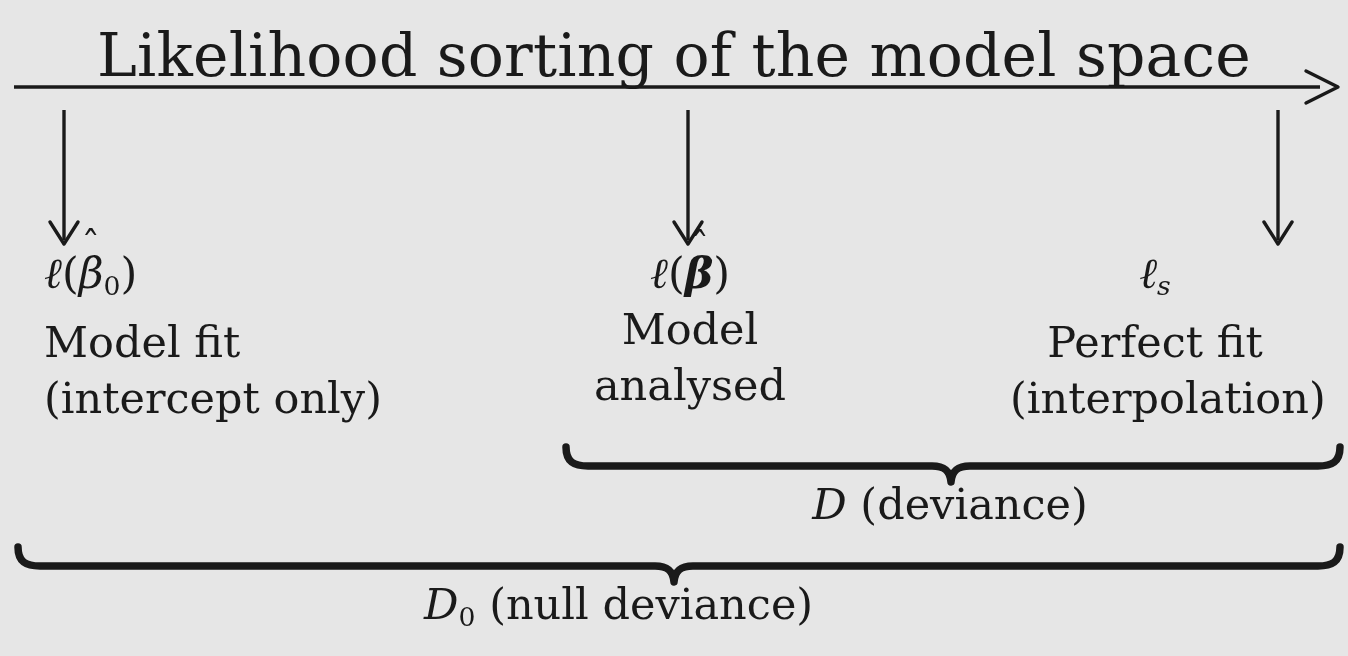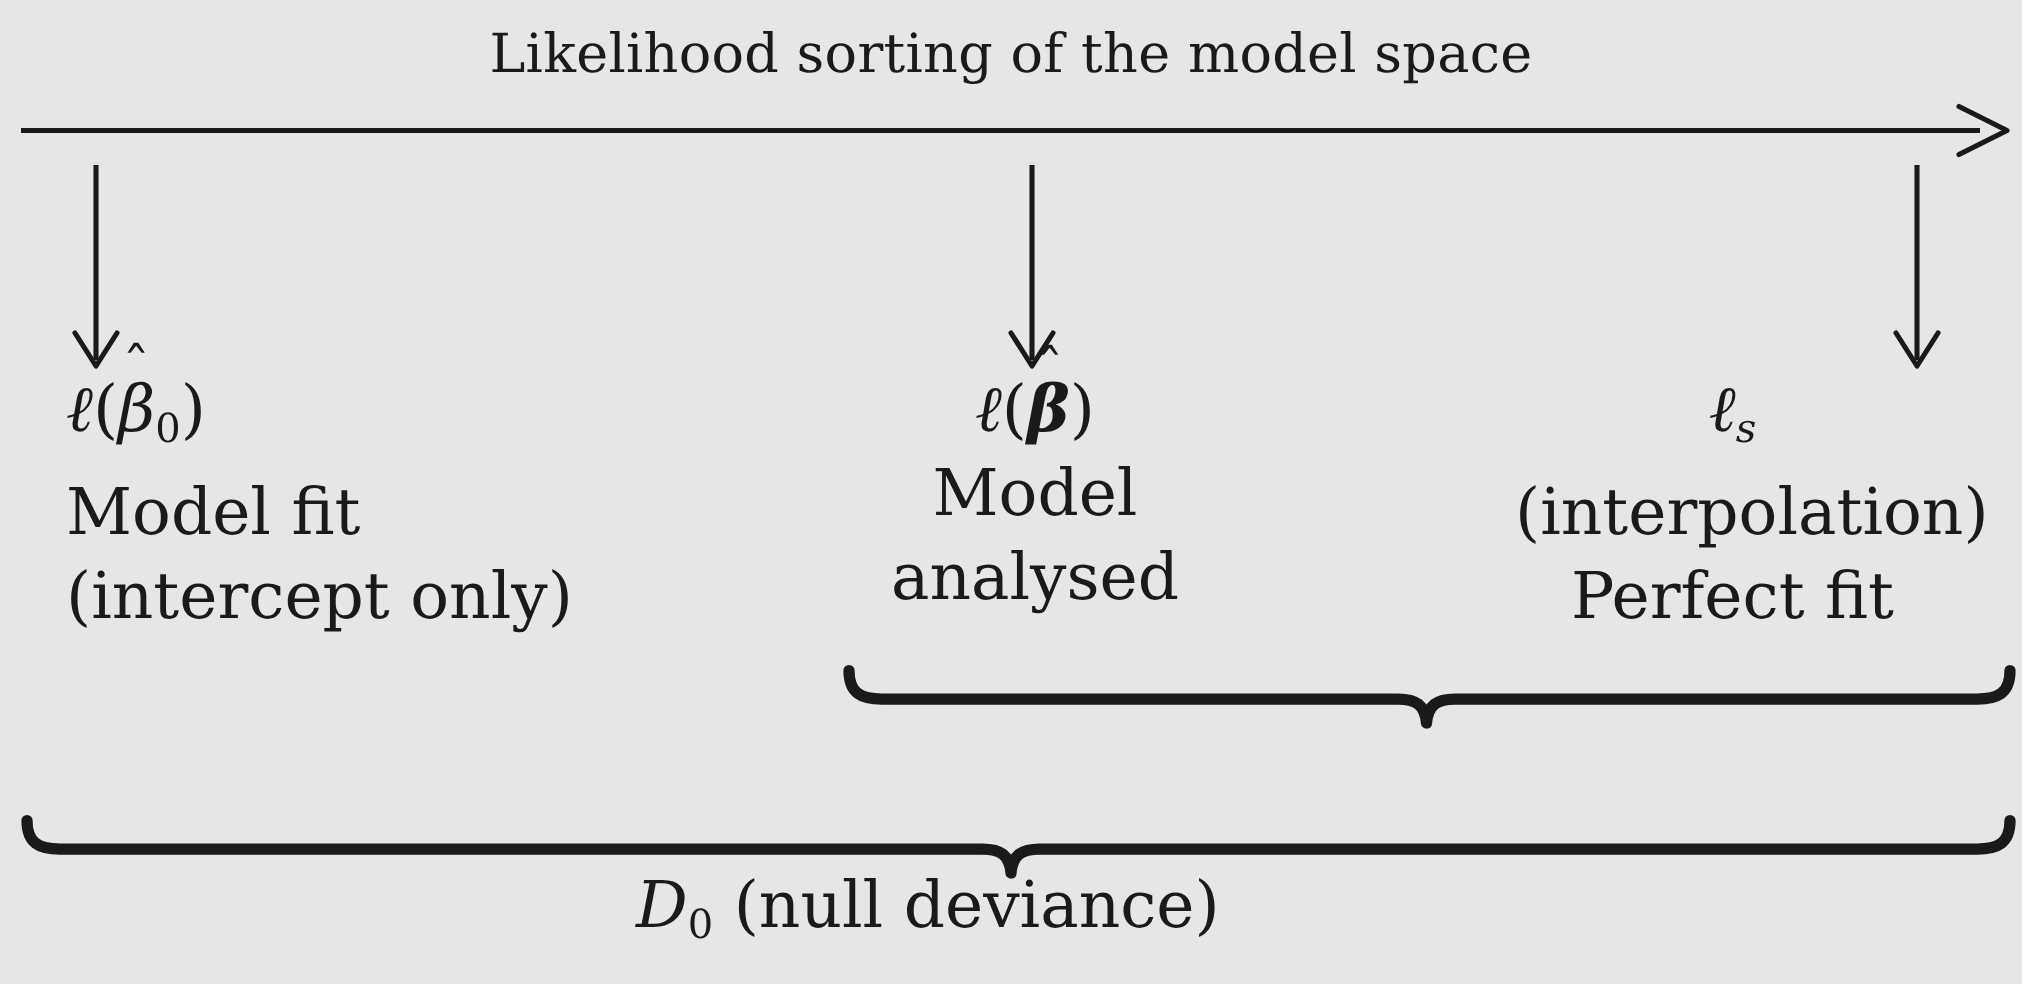--- a/index.html
+++ b/index.html
@@ -18,24 +18,24 @@
     position: relative;
     width: 1348px;
     height: 656px;
     background: #e6e6e6;
   }
 
   
   .title {
     position: absolute;
     left: 0;
-    top: 6px;
+    top: 24px;
     width: 1348px;
     text-align: center;
-    font-size: 36px;
+    font-size: 60px;
     line-height: 62px;
     letter-spacing: 0.2px;
     font-family: "DejaVu Serif", "Liberation Serif", serif;
     white-space: nowrap;
   }
 
   
   #vector {
     position: absolute;
     left: 0;
@@ -175,22 +175,25 @@
       <span class="ell">ℓ</span><span>(</span><span class="hat bold"><span class="acc">ˆ</span><span class="base mb">β</span></span><span>)</span>
     </div>
     <div class="txt">Model</div>
     <div class="txt">analysed</div>
   </div>
 
   <div class="cluster cluster-right">
     <div class="sym">
       <span class="ell">ℓ</span><span class="sub-i">s</span>
     </div>
+    <div class="txt">Perfect fit</div>
     <div class="txt">(interpolation)</div>
-    <div class="txt">Perfect fit</div>
   </div>
 
+  <div class="brace-label lbl-dev">
+    <span class="mi">D</span><span>&nbsp;</span><span>(deviance)</span>
+  </div>
 
   <div class="brace-label lbl-null">
     <span class="mi">D</span><span class="sub">0</span><span>&nbsp;</span><span>(null deviance)</span>
   </div>
 
 </div>
 
 </body></html>

